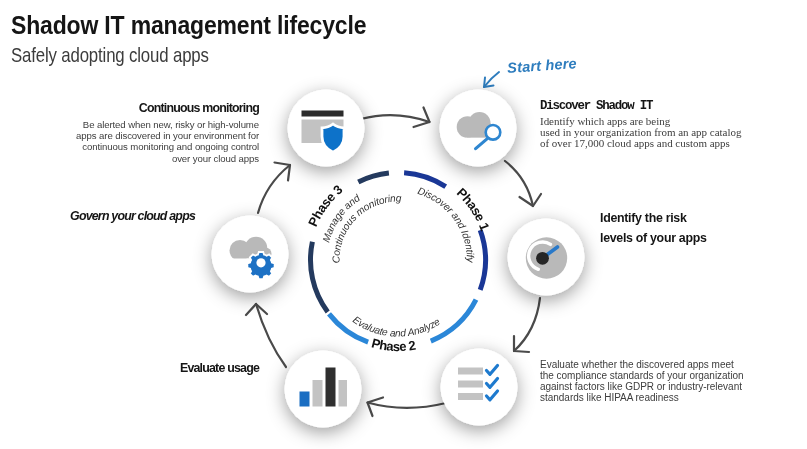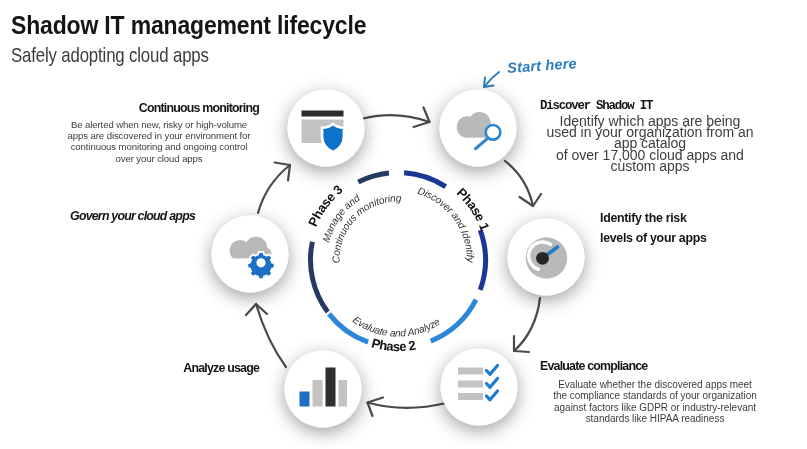--- a/index.html
+++ b/index.html
@@ -1,21 +1,21 @@
 <!DOCTYPE html>
 <html><head>
 <meta charset="utf-8">
 <style>
   html,body{margin:0;padding:0;}
   body{width:807px;height:449px;background:#ffffff;font-family:"Liberation Sans",sans-serif;overflow:hidden;position:relative;}
   .title{position:absolute;left:11px;top:10px;font-size:26px;font-weight:bold;color:#151515;letter-spacing:-0.2px;transform:scaleX(0.885);transform-origin:0 0;white-space:nowrap;}
   .subtitle{position:absolute;left:11px;top:43.4px;font-size:20.9px;color:#3c3c3c;letter-spacing:-0.2px;transform:scaleX(0.805);transform-origin:0 0;white-space:nowrap;}
   .blk{position:absolute;}
   .blk h3{margin:0 0 4px 0;font-size:12.4px;color:#151515;letter-spacing:-0.8px;line-height:14px;}
-  .blk p{margin:0;font-size:9.6px;line-height:11.2px;color:#3d3d3d;letter-spacing:-0.1px;text-align:center;}
+  .blk p{margin:0;font-size:9.6px;line-height:11.2px;color:#3d3d3d;letter-spacing:-0.1px;}
   .r{text-align:right;}
   svg{position:absolute;left:0;top:0;}
 </style>
 </head>
 <body>
 <div class="title">Shadow IT management lifecycle</div>
 <div class="subtitle">Safely adopting cloud apps</div>
 
 <svg width="807" height="449" viewBox="0 0 807 449">
   <defs>
@@ -159,36 +159,35 @@
 <div class="blk r" style="right:548px;top:101px;width:200px;">
   <h3>Continuous monitoring</h3>
   <p>Be alerted when new, risky or high-volume<br>
   apps are discovered in your environment for<br>
   continuous monitoring and ongoing control<br>
   over your cloud apps</p>
 </div>
 
 <div class="blk" style="left:540px;top:99px;width:220px;">
   <h3 style="margin-bottom:3px;letter-spacing:-1.2px;font-family:Liberation Mono, monospace;">Discover Shadow IT</h3>
-  <p style="font-size:14px;letter-spacing:-0.02px;">Identify which apps are being<br>
+  <p style="font-size:11px;letter-spacing:-0.02px;font-family:Liberation Serif, serif;">Identify which apps are being<br>
   used in your organization from an app catalog<br>
   of over 17,000 cloud apps and custom apps</p>
 </div>
 
 <div class="blk r" style="right:612px;top:208.5px;width:195px;font-style:italic;">
   <h3>Govern your cloud apps</h3>
 </div>
 
 <div class="blk" style="left:600px;top:208px;width:207px;">
   <h3 style="line-height:20px;margin-bottom:1px;letter-spacing:-0.3px;">Identify the risk<br>levels of your apps</h3>
 </div>
 
 <div class="blk r" style="right:548px;top:360.7px;width:210px;">
-  <h3>Analyze usage</h3>
+  <h3>Evaluate usage</h3>
 </div>
 
 <div class="blk" style="left:540px;top:358.7px;width:230px;">
-  <h3 style="margin-bottom:6.6px;">Evaluate compliance</h3>
   <p style="font-size:10px;letter-spacing:-0.02px;">Evaluate whether the discovered apps meet<br>
   the compliance standards of your organization<br>
   against factors like GDPR or industry-relevant<br>
   standards like HIPAA readiness</p>
 </div>
 
 </body></html>

